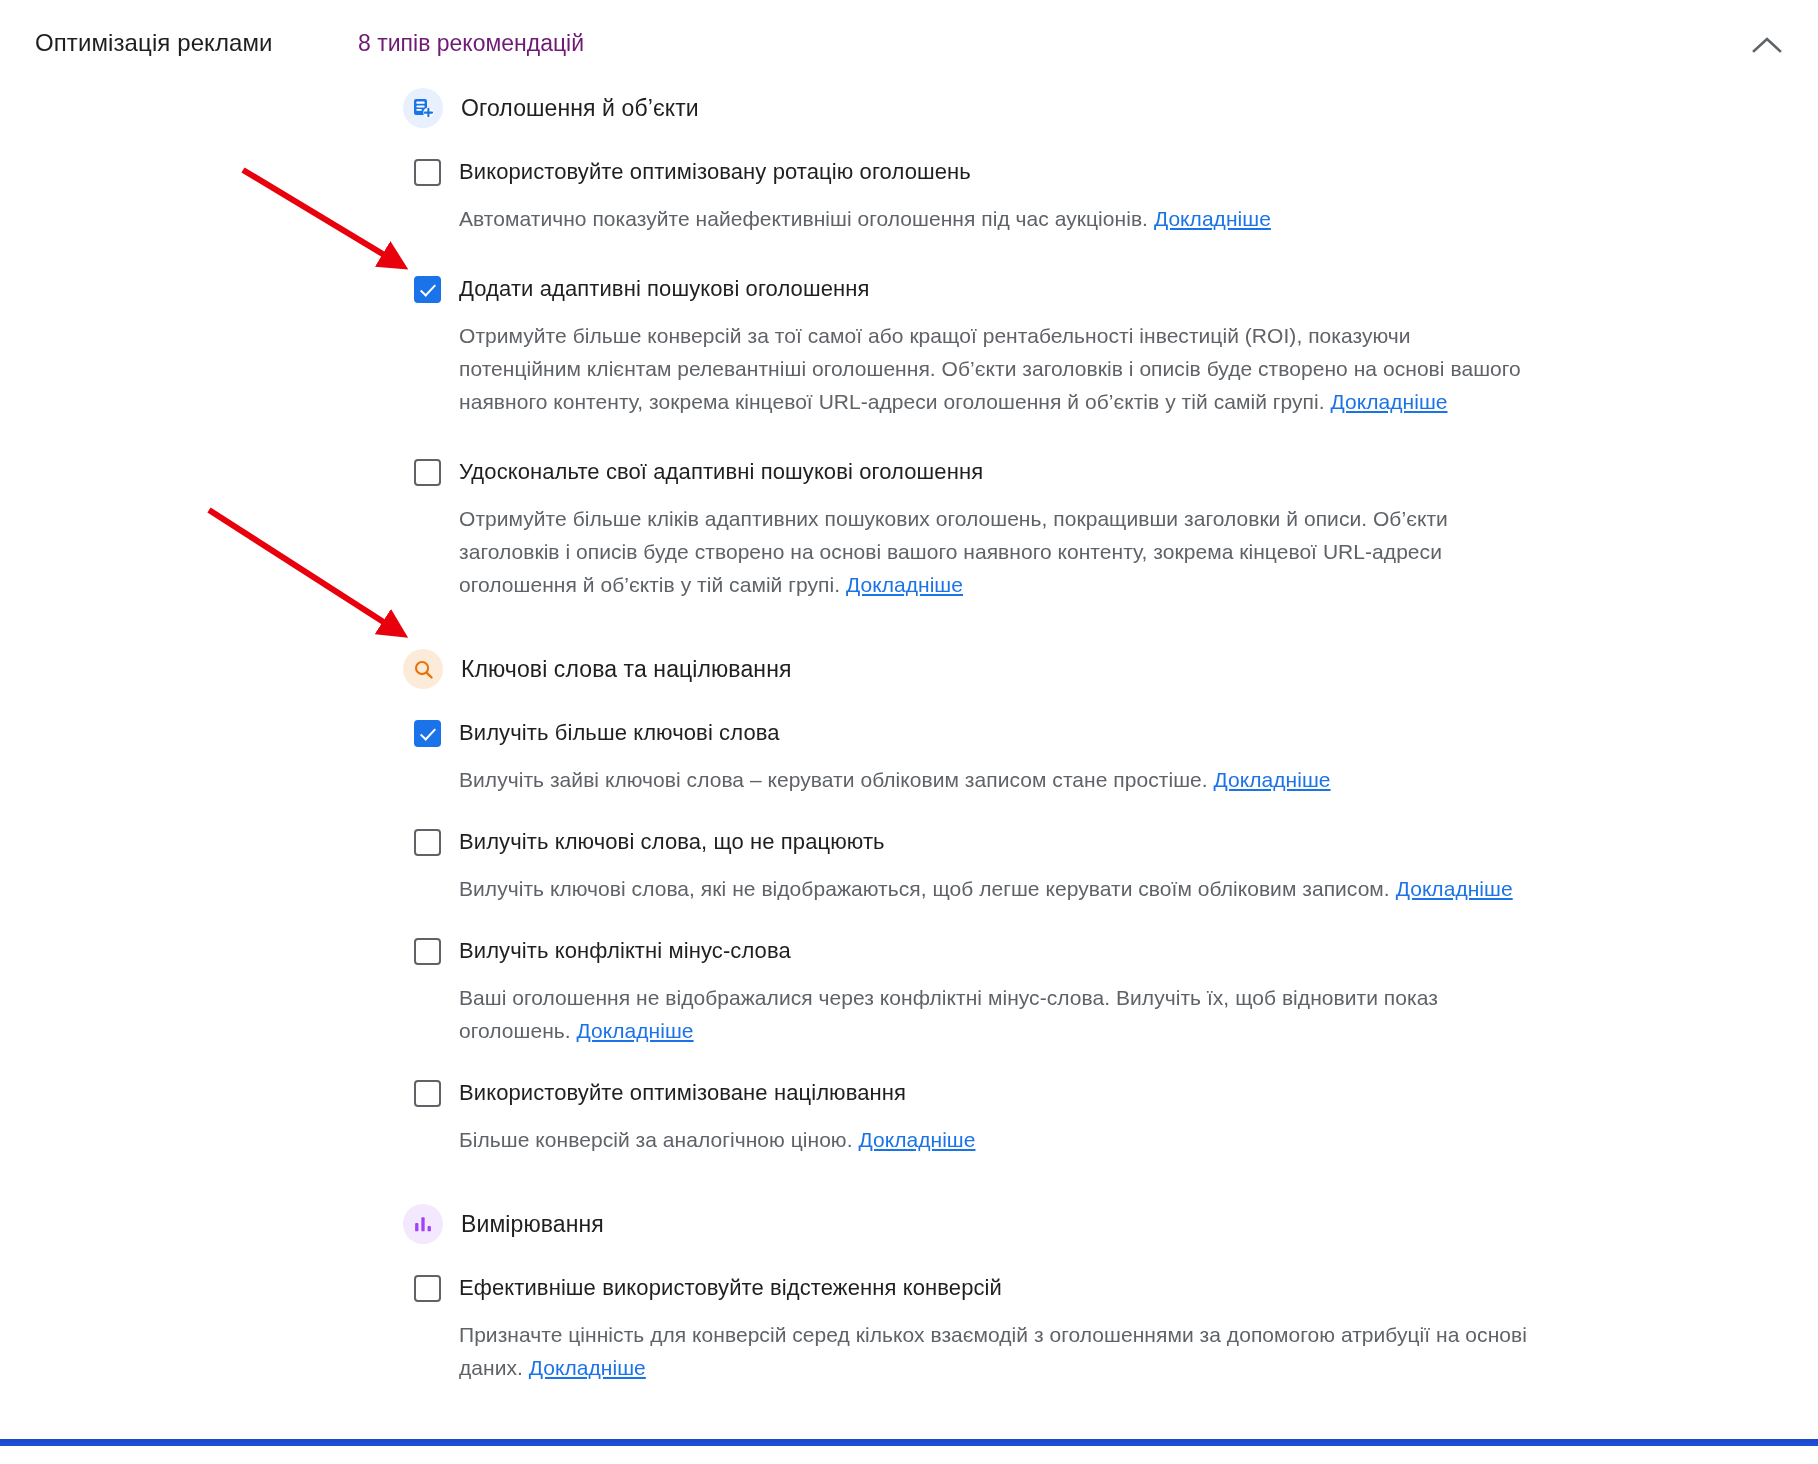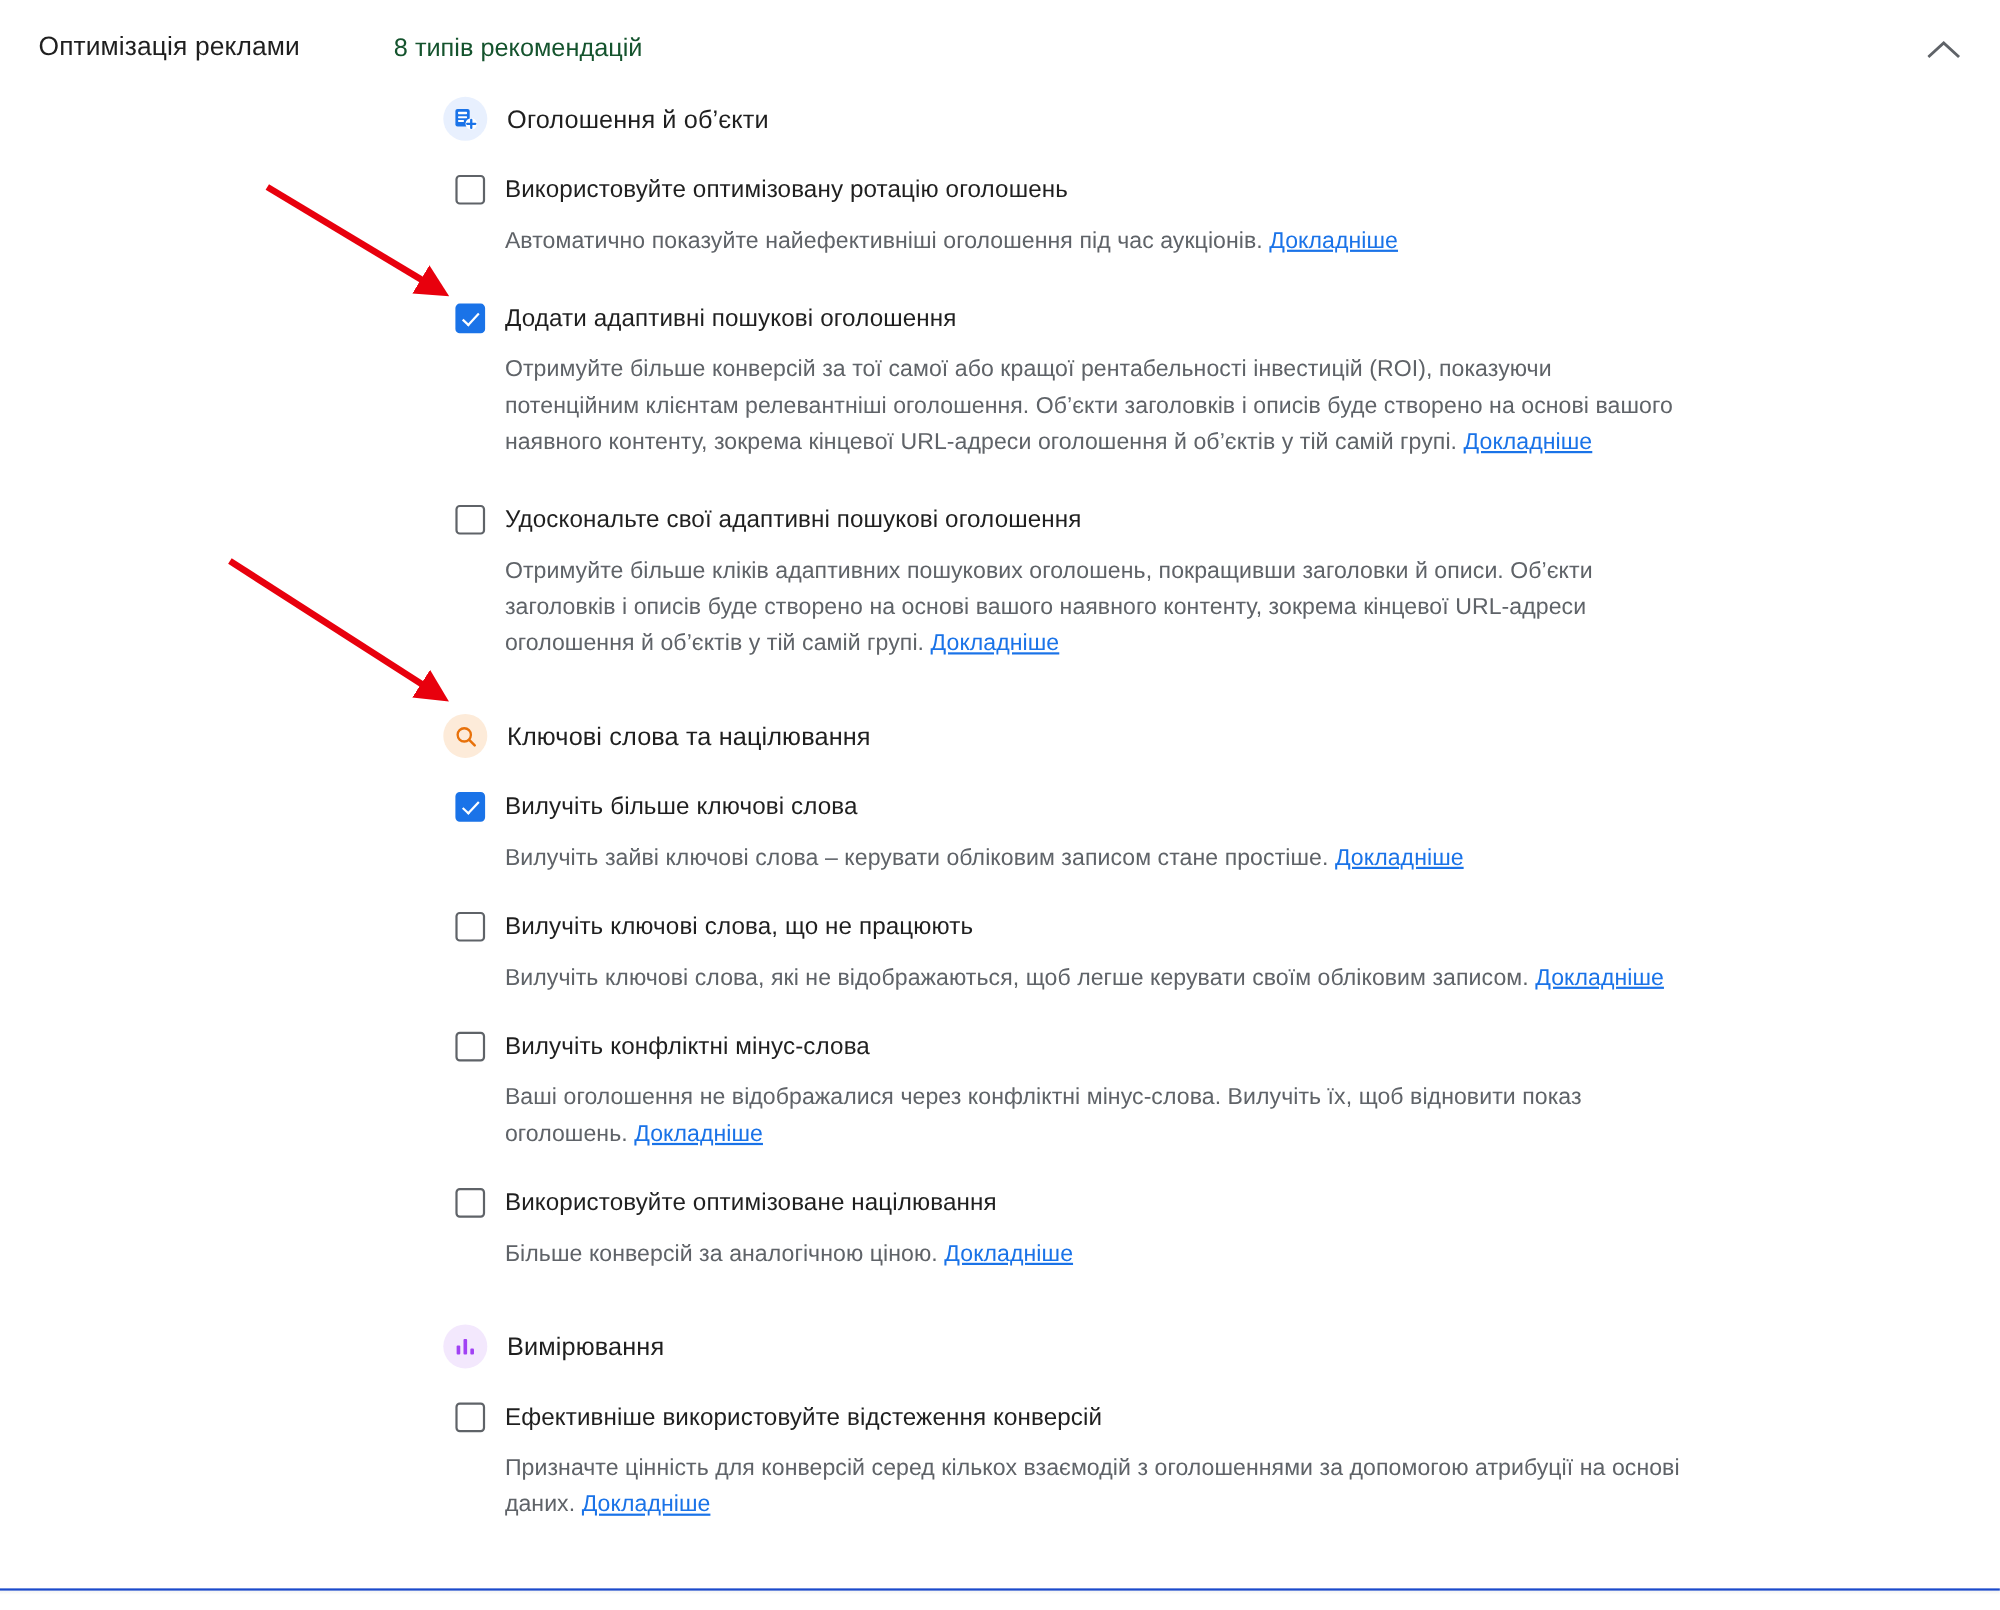--- a/index.html
+++ b/index.html
@@ -16,21 +16,21 @@
     overflow: hidden;
   }
 
   .card {
     position: absolute;
     left: 0;
     top: 0;
     width: 1818px;
     height: 1446px;
     background: #ffffff;
-    border-bottom: 2px solid #1d4ed8;
+    border-bottom: 7px solid #1d4ed8;
     box-sizing: border-box;
   }
   .card::after {
     content: "";
     position: absolute;
     left: 0;
     right: 0;
     bottom: -6px;
     height: 6px;
     background: linear-gradient(to bottom, rgba(0,0,0,0.07), rgba(0,0,0,0));
@@ -49,21 +49,21 @@
     top: 29px;
     font-size: 24px;
     color: #1f1f1f;
     letter-spacing: 0.1px;
   }
   .header-sub {
     position: absolute;
     left: 358px;
     top: 30px;
     font-size: 23px;
-    color: #14532d;
+    color: #701a75;
   }
   .collapse-btn {
     position: absolute;
     right: 28px;
     top: 22px;
     width: 46px;
     height: 46px;
     display: flex;
     align-items: center;
     justify-content: center;

